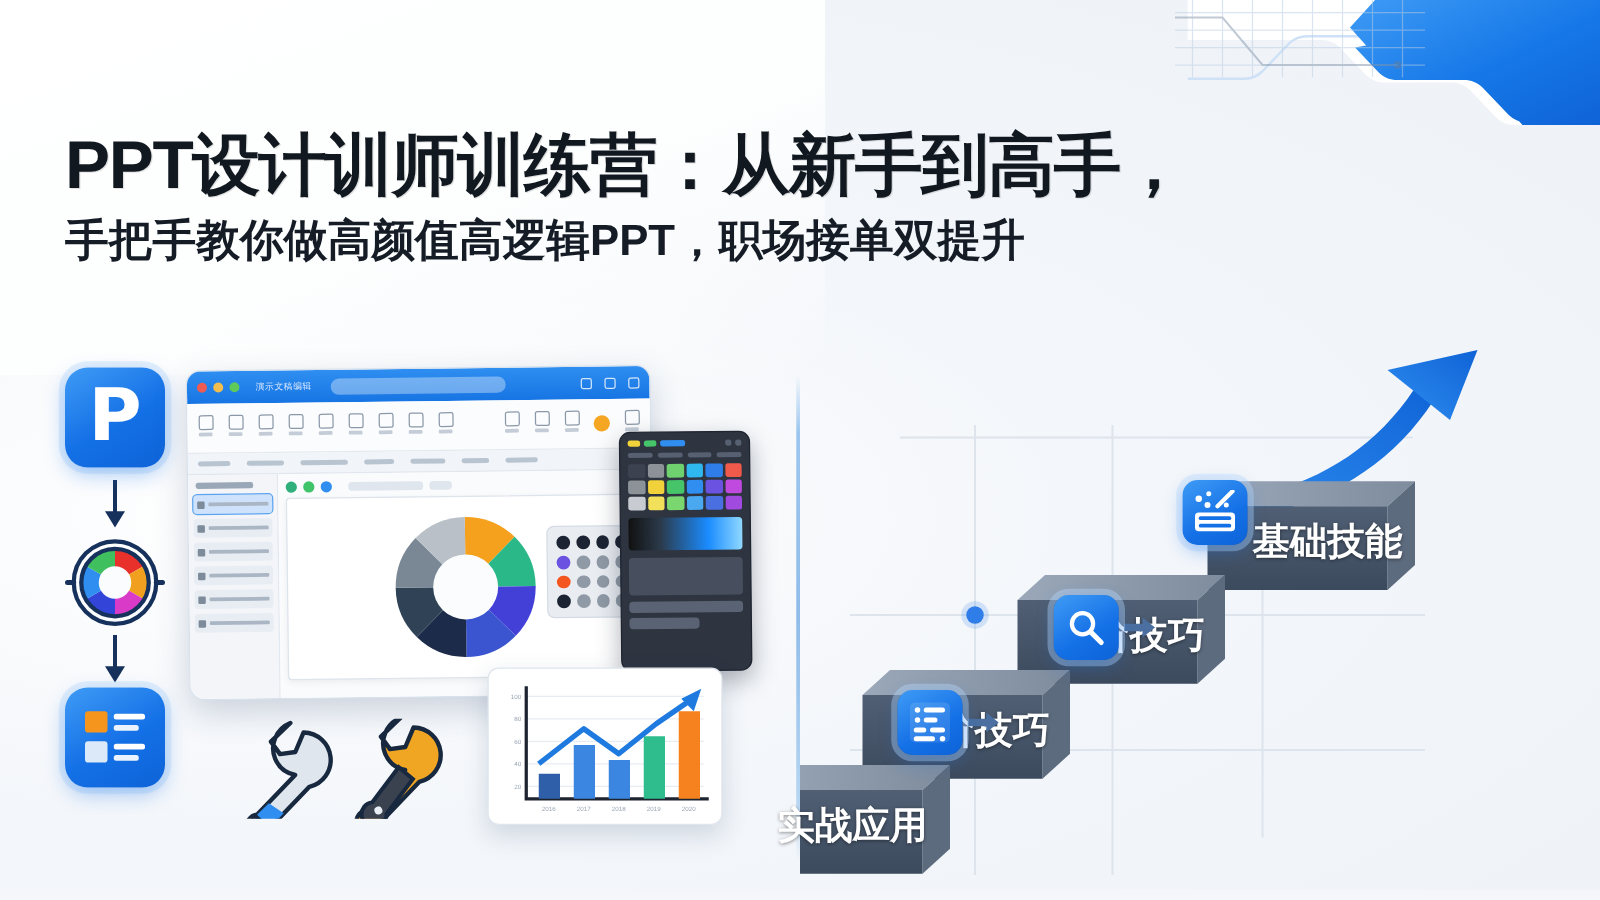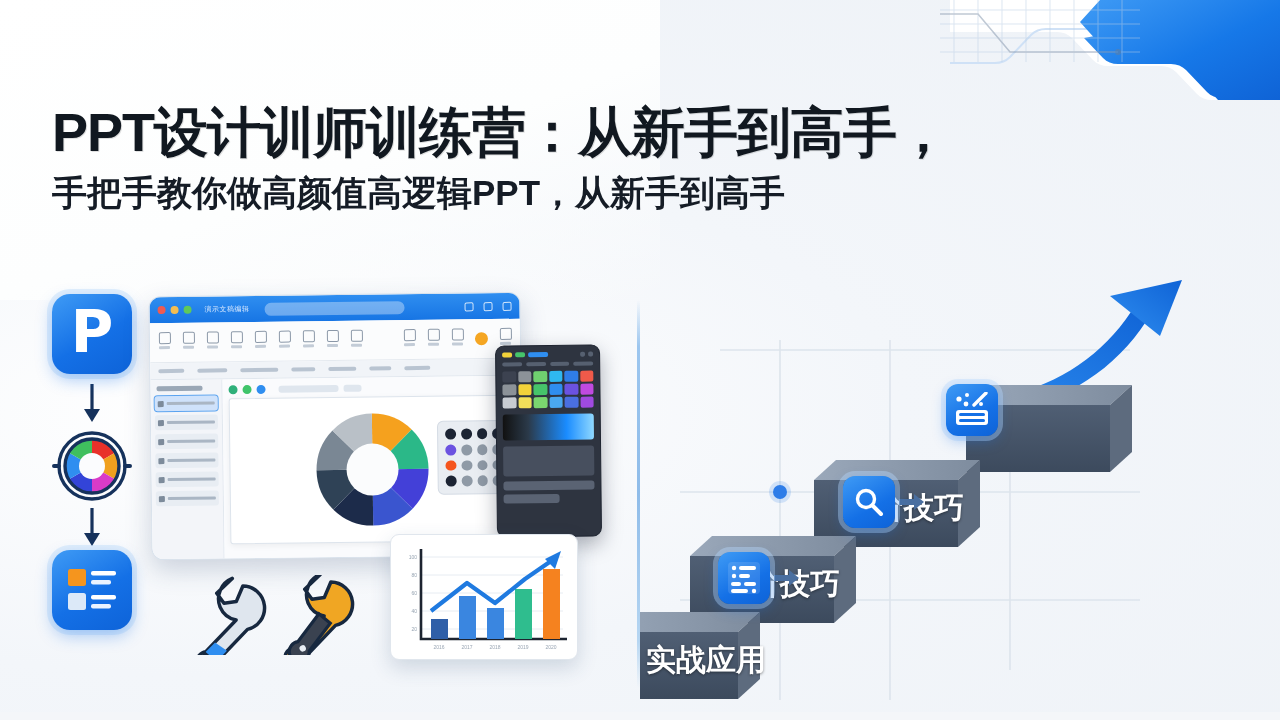--- a/index.html
+++ b/index.html
@@ -203,21 +203,21 @@
     <g stroke="#b9cde4" stroke-width="1" fill="none">
       <path d="M0 10 H200 M0 24 H200 M0 38 H200 M0 52 H200"></path>
       <path d="M14 0 V62 M38 0 V62 M62 0 V62 M86 0 V62 M110 0 V62 M134 0 V62 M158 0 V62 M182 0 V62"></path>
     </g>
     <circle cx="178" cy="52" r="3" fill="#6b7e95"></circle>
     <path d="M0 14 L38 14 L70 52 L178 52" stroke="#8294ab" stroke-width="1.6" fill="none"></path>
   </svg>
 
   <div class="headline">
     <div class="title-main">PPT设计训师训练营：从新手到高手，</div>
-    <div class="title-sub">手把手教你做高颜值高逻辑PPT，从新手到高手</div>
+    <div class="title-sub">手把手教你做高颜值高逻辑PPT，职场接单双提升</div>
   </div>
 
   <div class="divider"></div>
 
   <div class="left-panel">
 
     <div class="rail">
       <div class="rail-icon">
         <div class="sq-icon">
           <span class="p-glyph">P</span>
@@ -566,23 +566,24 @@
         <rect x="50" y="276" width="144" height="67" fill="url(#faceG)"></rect>
       </g>
 
       <g>
         <polygon points="-24,332 120,332 98,352 -46,352" fill="url(#topG)"></polygon>
         <polygon points="120,332 120,399 98,419 98,352" fill="#5d6b7e"></polygon>
         <rect x="-46" y="352" width="144" height="67" fill="url(#faceG)"></rect>
       </g>
     </svg>
 
+    <div class="step-label" style="left:362px; top:133px; font-size:30px;">基础技能</div>
     <div class="step-label" style="left:204px; top:208px; font-size:30px;">进阶技巧</div>
     <div class="step-label" style="left:80px; top:284px; font-size:30px;">进阶技巧</div>
-    <div class="step-label" style="left:-18px; top:360px; font-size:30px;margin-left:24px;">实战应用</div>
+    <div class="step-label" style="left:-18px; top:360px; font-size:30px;">实战应用</div>
 
     <div class="icon-badge" style="left:306px; top:104px; width:52px; height:52px;">
       <svg width="38" height="36" viewBox="0 0 38 36">
         <circle cx="6" cy="7" r="2.6" fill="#ffffff"></circle>
         <circle cx="14" cy="3" r="2.0" fill="#ffffff"></circle>
         <circle cx="13" cy="12" r="2.4" fill="#ffffff"></circle>
         <circle cx="28" cy="12" r="2.0" fill="#ffffff"></circle>
         <path d="M21 13 L33 1" stroke="#ffffff" stroke-width="3.4" stroke-linecap="round"></path>
         <rect x="3" y="18" width="32" height="15" rx="3" fill="#ffffff"></rect>
         <rect x="6" y="21" width="26" height="3" rx="1.5" fill="#1470e6"></rect>

